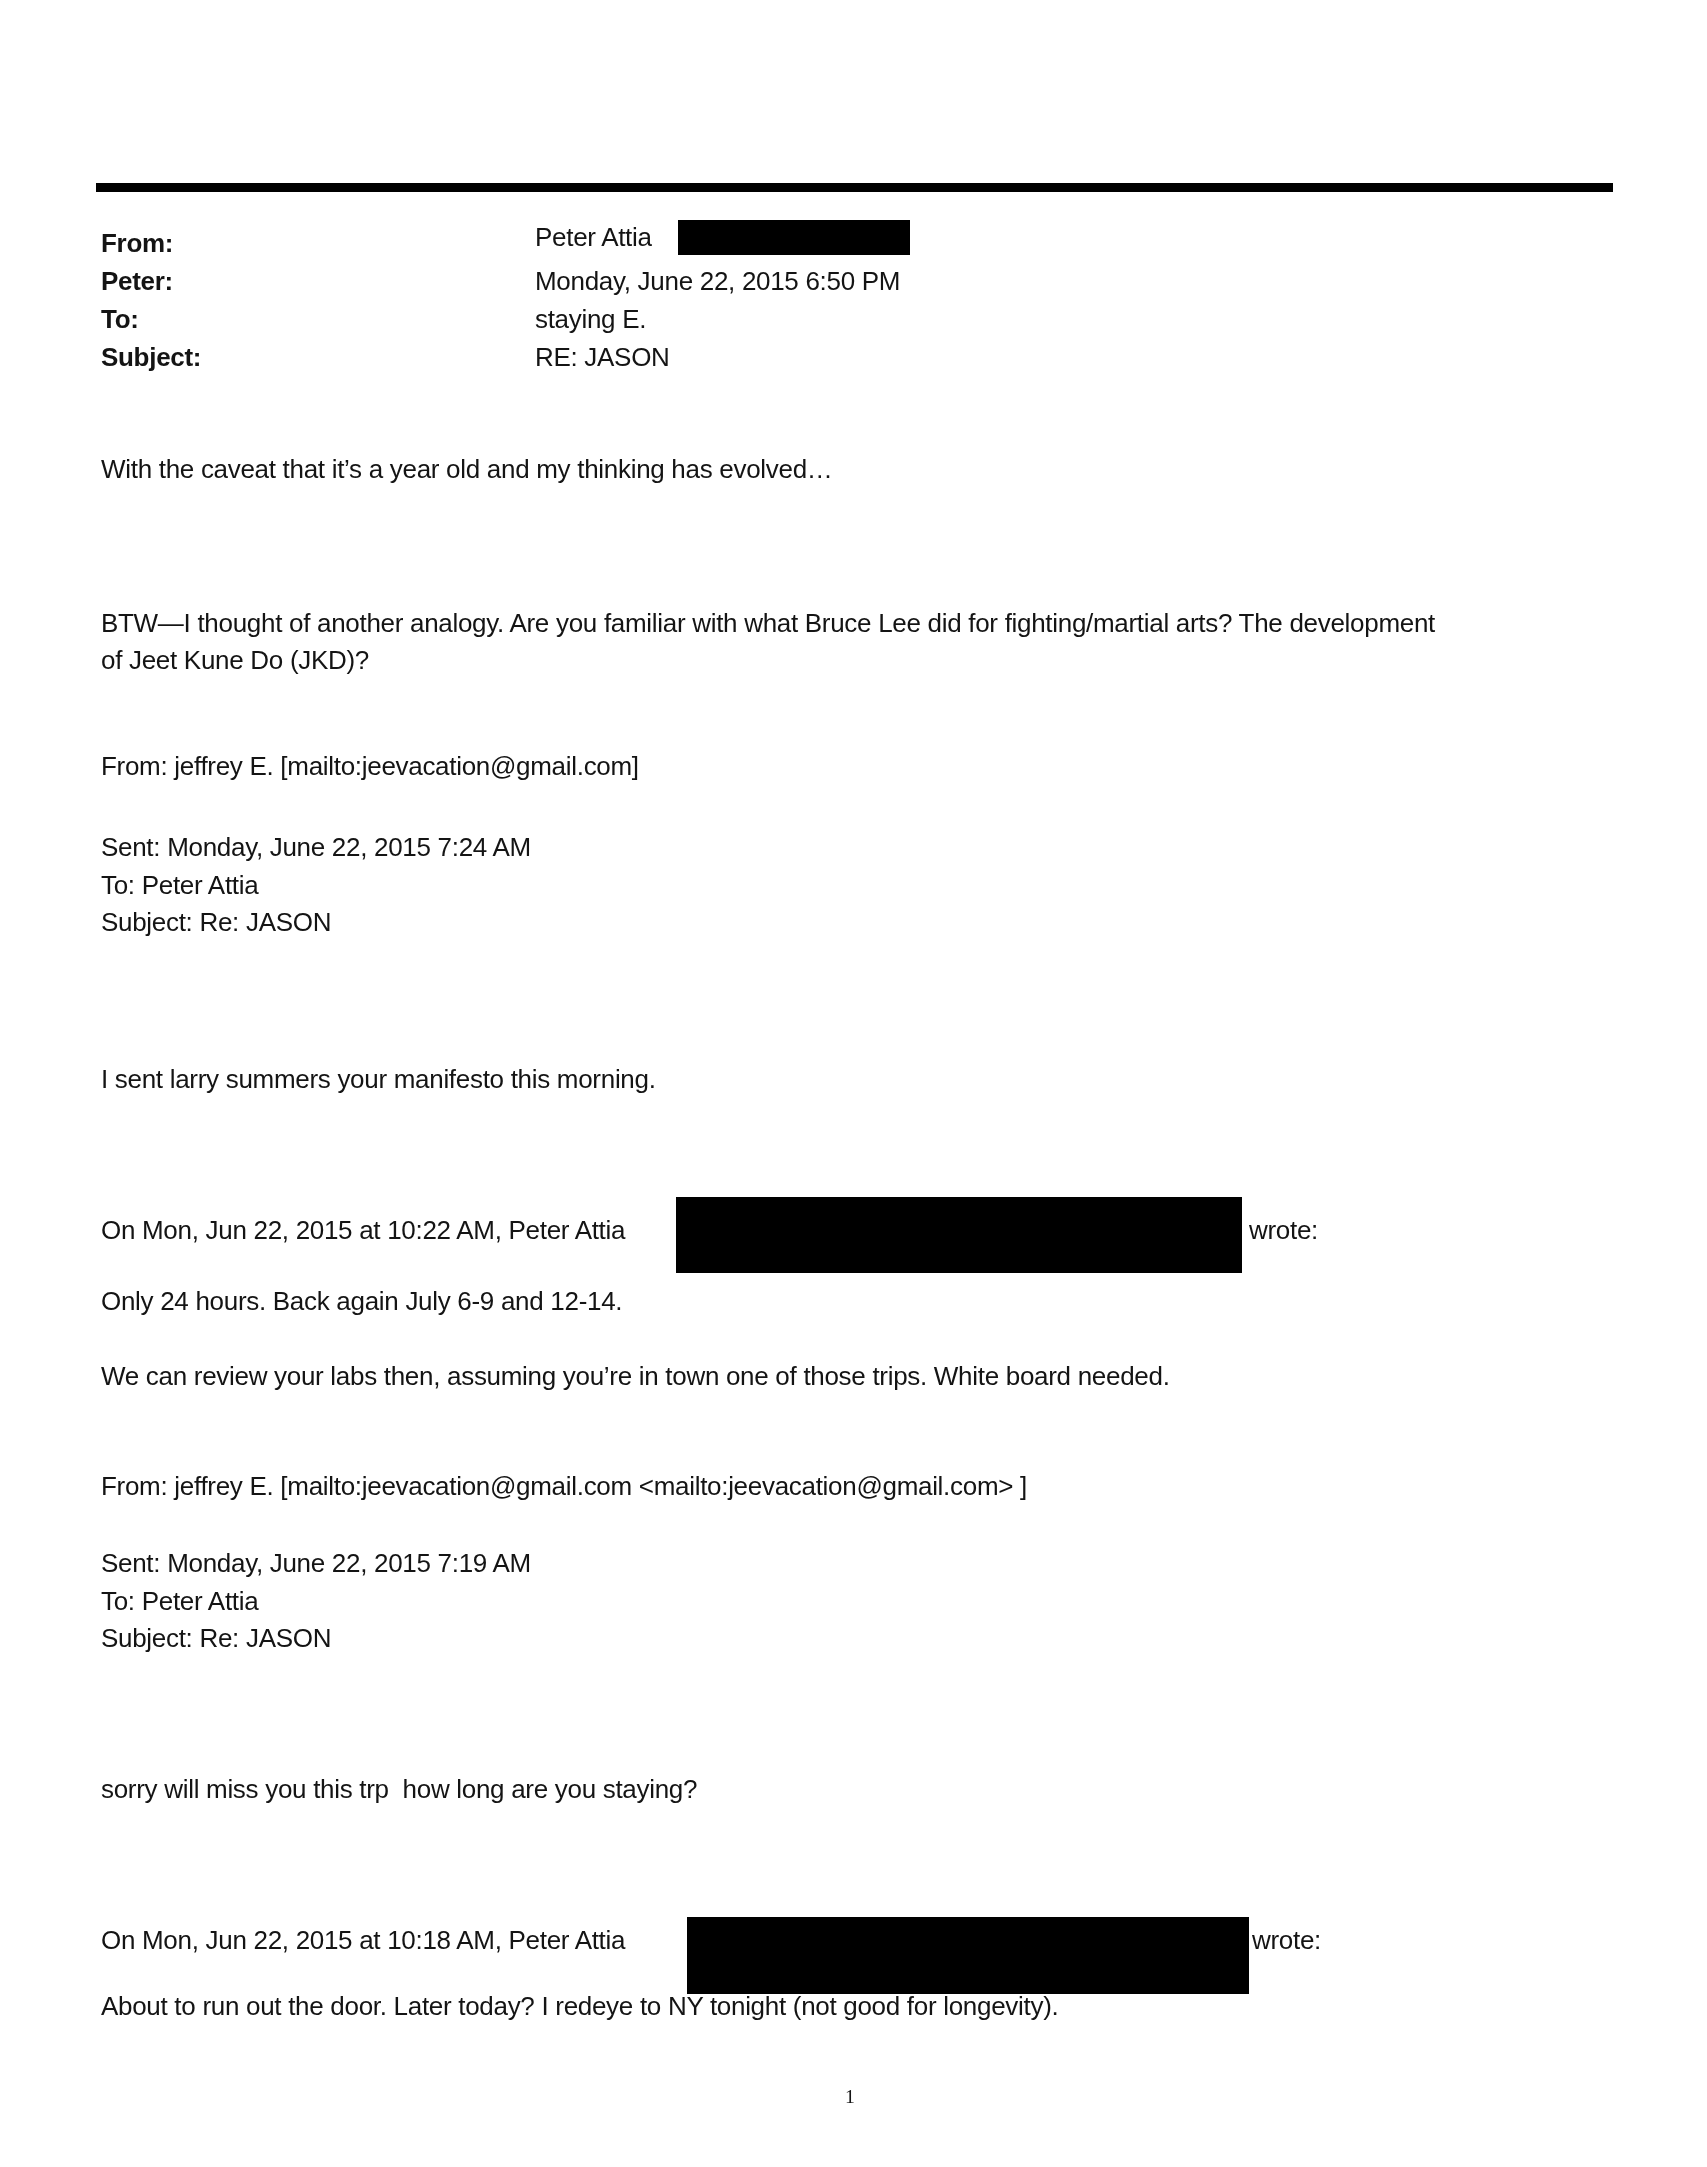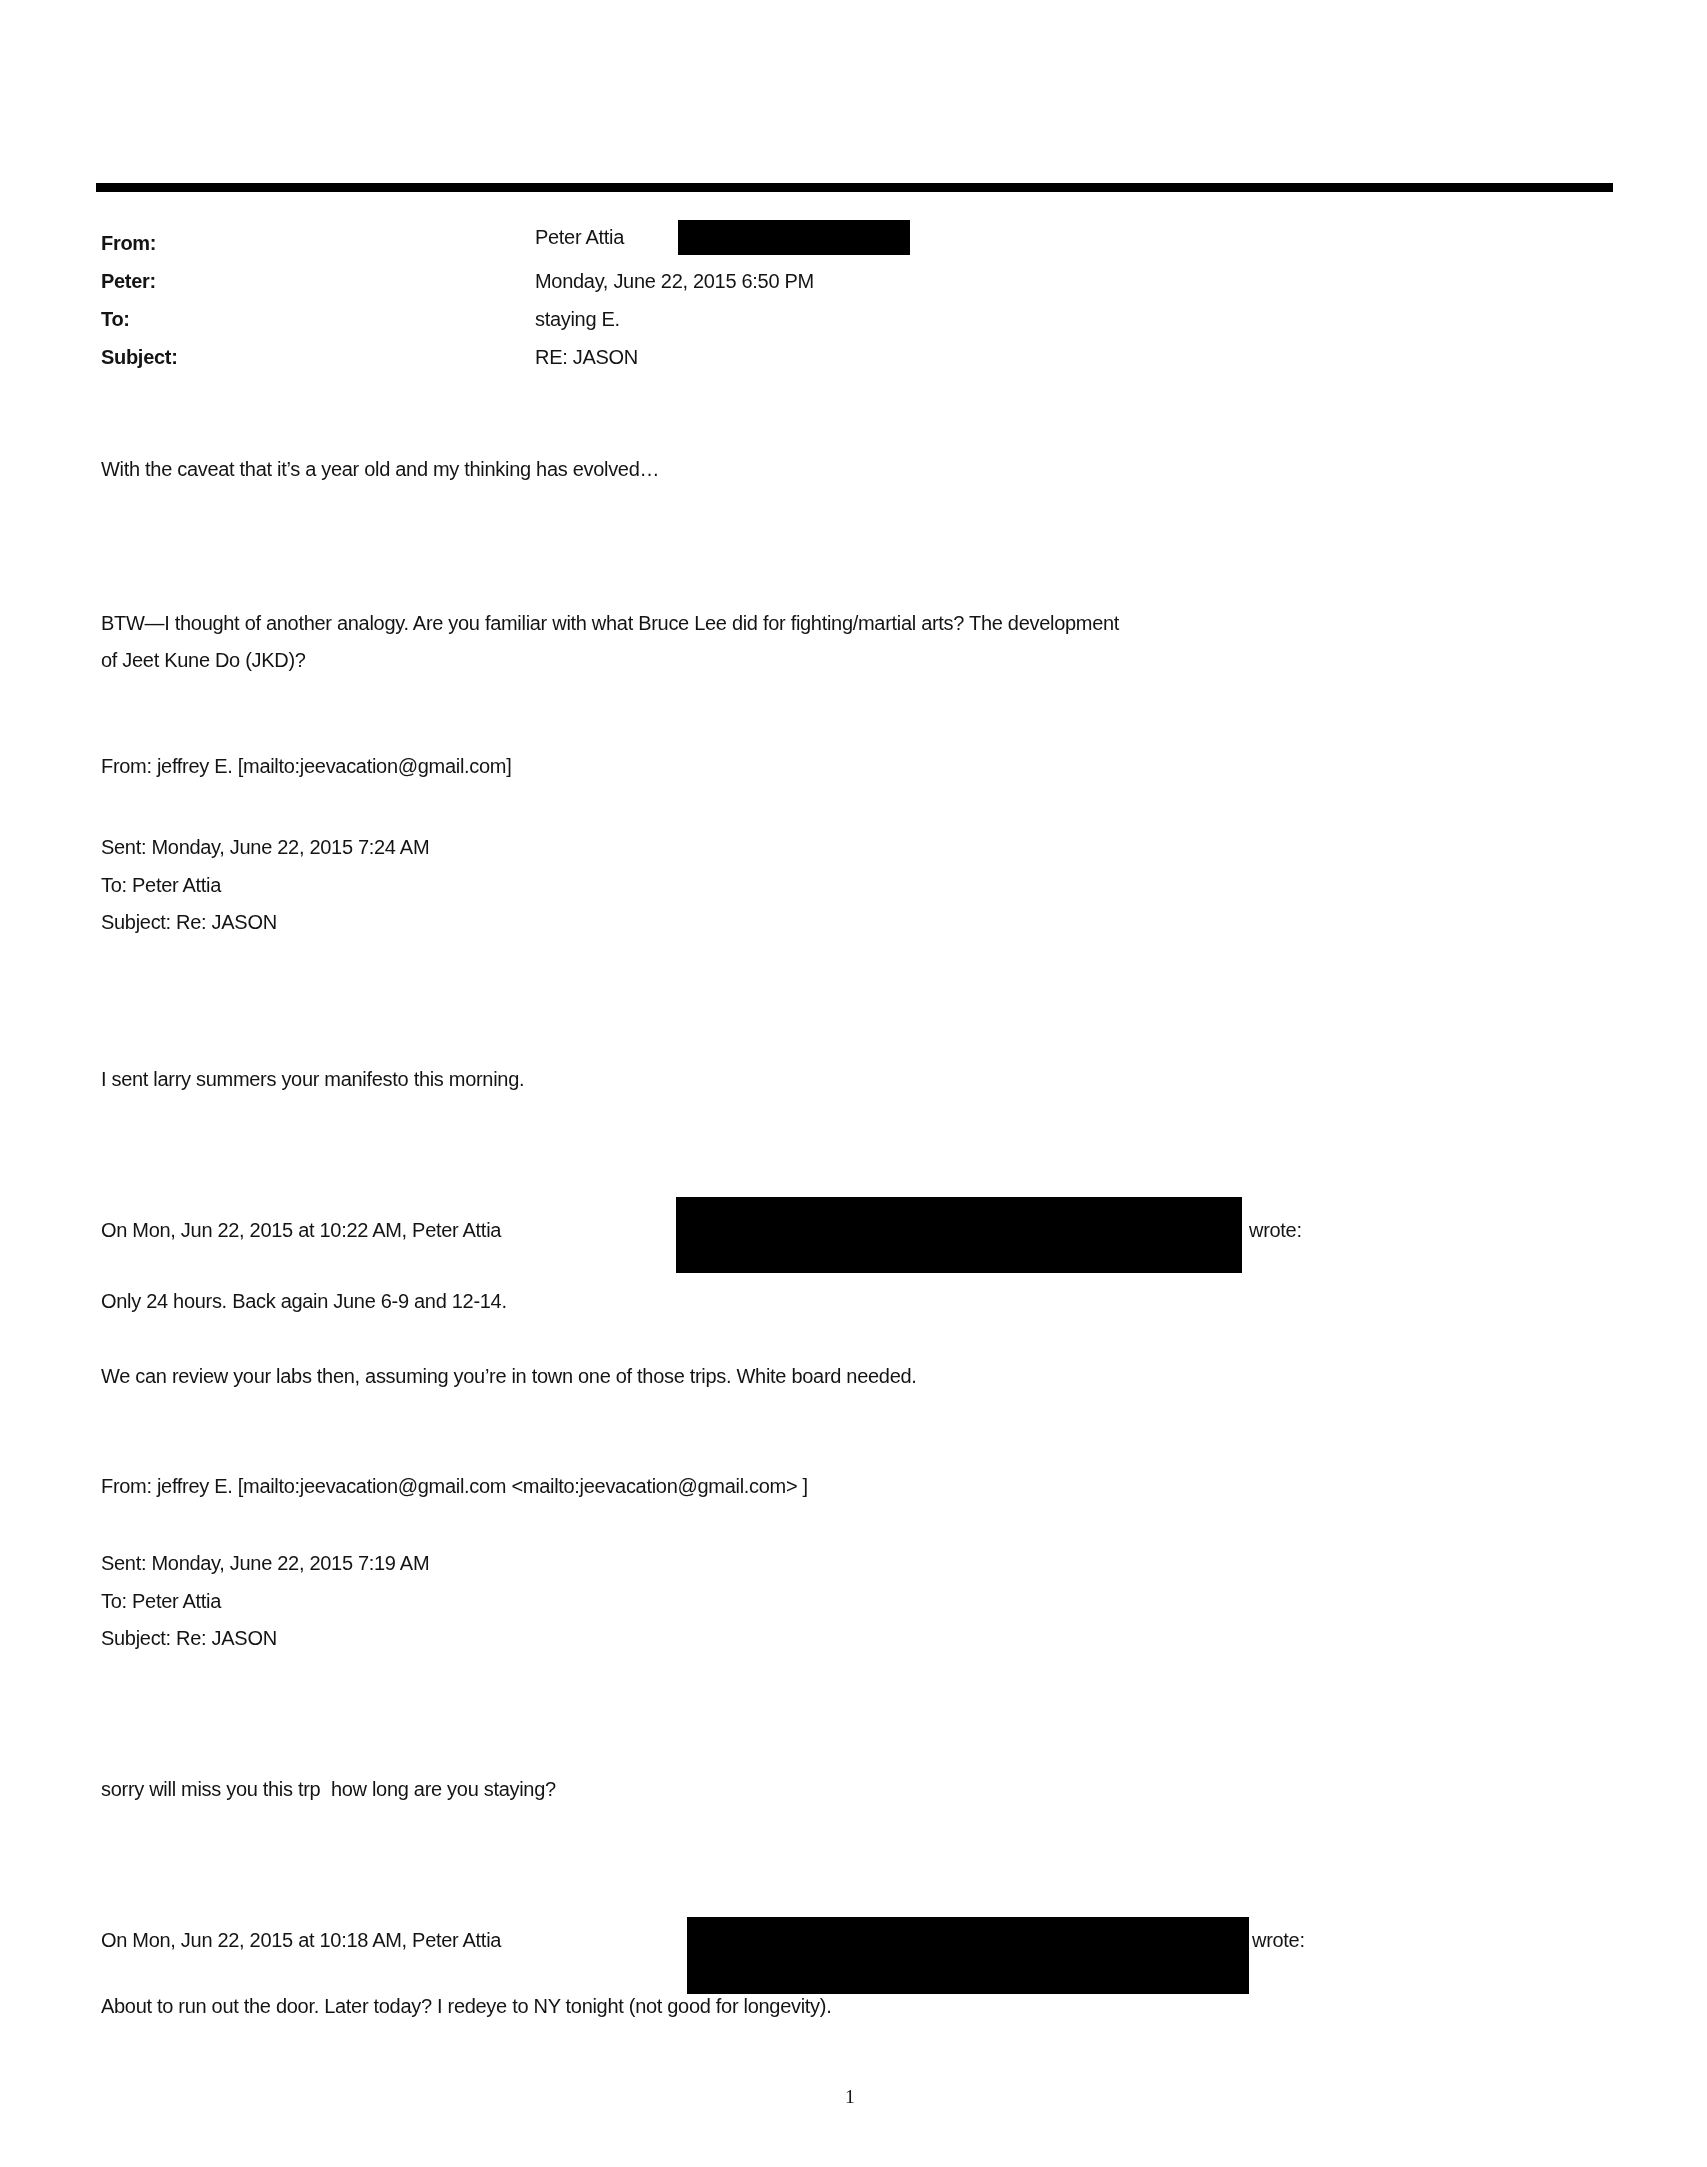--- a/index.html
+++ b/index.html
@@ -7,21 +7,21 @@
     width: 1707px; height: 2167px; position: relative; overflow: hidden;
     font-family: "Liberation Sans", "DejaVu Sans", sans-serif;
     color: #141414;
   }
   .rule {
     position: absolute; left: 96px; top: 183px; width: 1517px; height: 8.9px;
     background: #000;
   }
   .line {
     position: absolute; left: 101px; white-space: pre;
-    font-size: 20px; line-height: 29.6px; letter-spacing: -0.3px;
+    font-size: 26px; line-height: 29.6px; letter-spacing: -0.3px;
     transform: translateY(-50%);
   }
   .hdr-label { font-weight: bold; }
   .hdr-value { left: 535px; }
   .redact { position: absolute; background: #000; }
   .pagenum {
     position: absolute; left: 845px; top: 2083px; font-size: 19.7px; line-height: 27.6px;
     font-family: "Liberation Serif", serif;
   }
 </style>
@@ -49,21 +49,21 @@
 
 <div class="line" style="top:767px">From: jeffrey E. [mailto:jeevacation@gmail.com]</div>
 <div class="line" style="top:848px">Sent: Monday, June 22, 2015 7:24 AM</div>
 <div class="line" style="top:886px">To: Peter Attia</div>
 <div class="line" style="top:923px">Subject: Re: JASON</div>
 <div class="line" style="top:1080px">I sent larry summers your manifesto this morning.</div>
 
 <div class="line" style="top:1231px">On Mon, Jun 22, 2015 at 10:22 AM, Peter Attia</div>
 <div class="redact" style="left:676px; top:1197px; width:566px; height:76px"></div>
 <div class="line" style="top:1231px; left:1249px">wrote:</div>
-<div class="line" style="top:1302px">Only 24 hours. Back again June 6-9 and 12-14.</div>
+<div class="line" style="top:1302px">Only 24 hours. Back again July 6-9 and 12-14.</div>
 <div class="line" style="top:1377px">We can review your labs then, assuming you’re in town one of those trips. White board needed.</div>
 
 <div class="line" style="top:1487px">From: jeffrey E. [mailto:jeevacation@gmail.com &lt;mailto:jeevacation@gmail.com&gt; ]</div>
 <div class="line" style="top:1564px">Sent: Monday, June 22, 2015 7:19 AM</div>
 <div class="line" style="top:1602px">To: Peter Attia</div>
 <div class="line" style="top:1639px">Subject: Re: JASON</div>
 <div class="line" style="top:1790px">sorry will miss you this trp  how long are you staying?</div>
 
 <div class="line" style="top:1941px">On Mon, Jun 22, 2015 at 10:18 AM, Peter Attia</div>
 <div class="redact" style="left:687px; top:1917px; width:562px; height:77px"></div>

